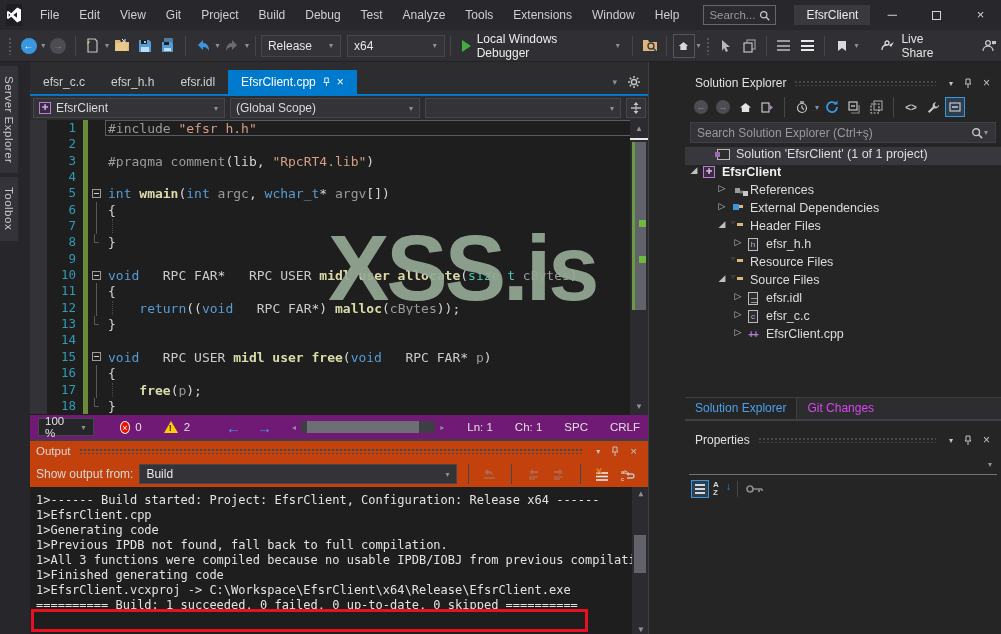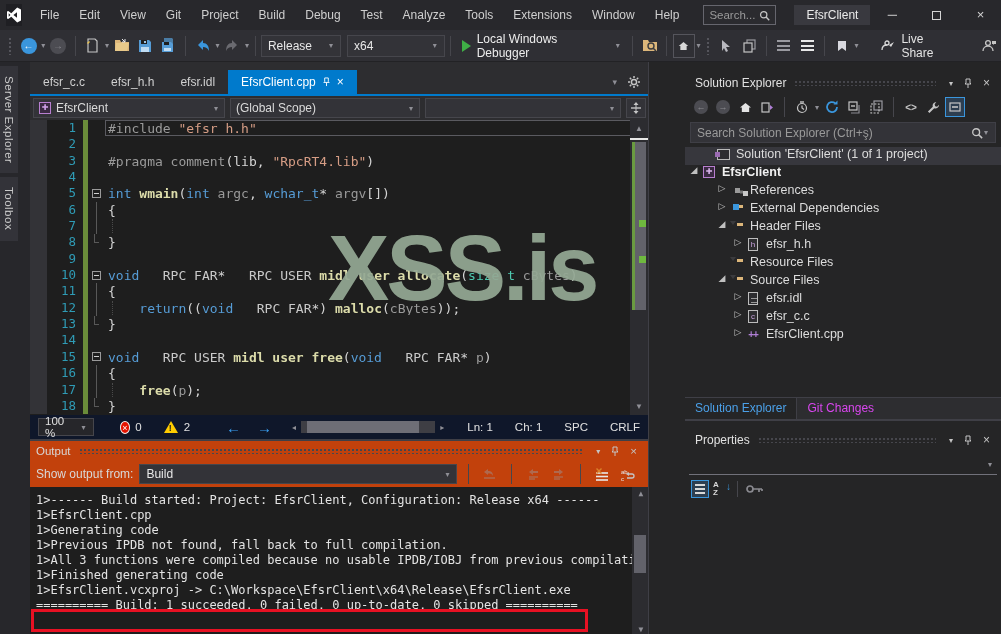--- a/index.html
+++ b/index.html
@@ -81,21 +81,21 @@
              color:rgba(147,168,147,0.93);z-index:6;pointer-events:none;font-family:"Liberation Sans",sans-serif;}
 
   .v-scroll{position:absolute;right:0;top:0;width:18px;height:295px;background:#2c2c30;z-index:5;}
   .v-arrow{position:absolute;left:0;width:18px;text-align:center;color:#8f8f96;font-size:8px;}
   .v-thumb{position:absolute;left:2px;top:22px;width:14px;height:168px;background:#62626a;}
   .v-thumb::before{content:"";position:absolute;left:0;top:0;bottom:0;width:3px;background:#6a9b41;}
   .v-topline{position:absolute;left:0;top:18px;width:18px;height:2px;background:#e8e8e8;}
   .v-mark{position:absolute;right:2px;width:7px;height:7px;background:#6fb93f;}
 
   
-  .ed-status{position:absolute;left:0;top:353px;width:618px;height:24px;background:#0f172a;display:flex;align-items:center;
+  .ed-status{position:absolute;left:0;top:353px;width:618px;height:24px;background:#701a75;display:flex;align-items:center;
              font-size:11.5px;color:#e0e0e0;padding:4px 8px;}
   .zoom-dd{display:flex;align-items:center;gap:10px;background:#26262a;border:1px solid #46464c;height:18px;padding:0 6px;width:66px;}
   .err-ico{width:13px;height:13px;border-radius:50%;background:#e51400;color:#fff;font-size:9px;line-height:13px;text-align:center;
            border:1px solid #f0f0f0;}
   .warn-ico{position:relative;width:0;height:0;border-left:7px solid transparent;border-right:7px solid transparent;border-bottom:12px solid #fc02;
             border-bottom-color:#ffcc00;}
   .warn-ico::after{content:"!";position:absolute;left:-2px;top:2px;font-size:9px;font-weight:bold;color:#1e1e1e;}
   .nav-arrow{color:#3aa0f3;font-size:15px;font-weight:bold;margin:0 8px;}
   .h-scroll{width:168px;height:12px;background:#3e3e44;position:relative;margin:0 4px;}
   .h-thumb{position:absolute;left:6px;top:0;height:12px;width:112px;background:#6e6e76;}

